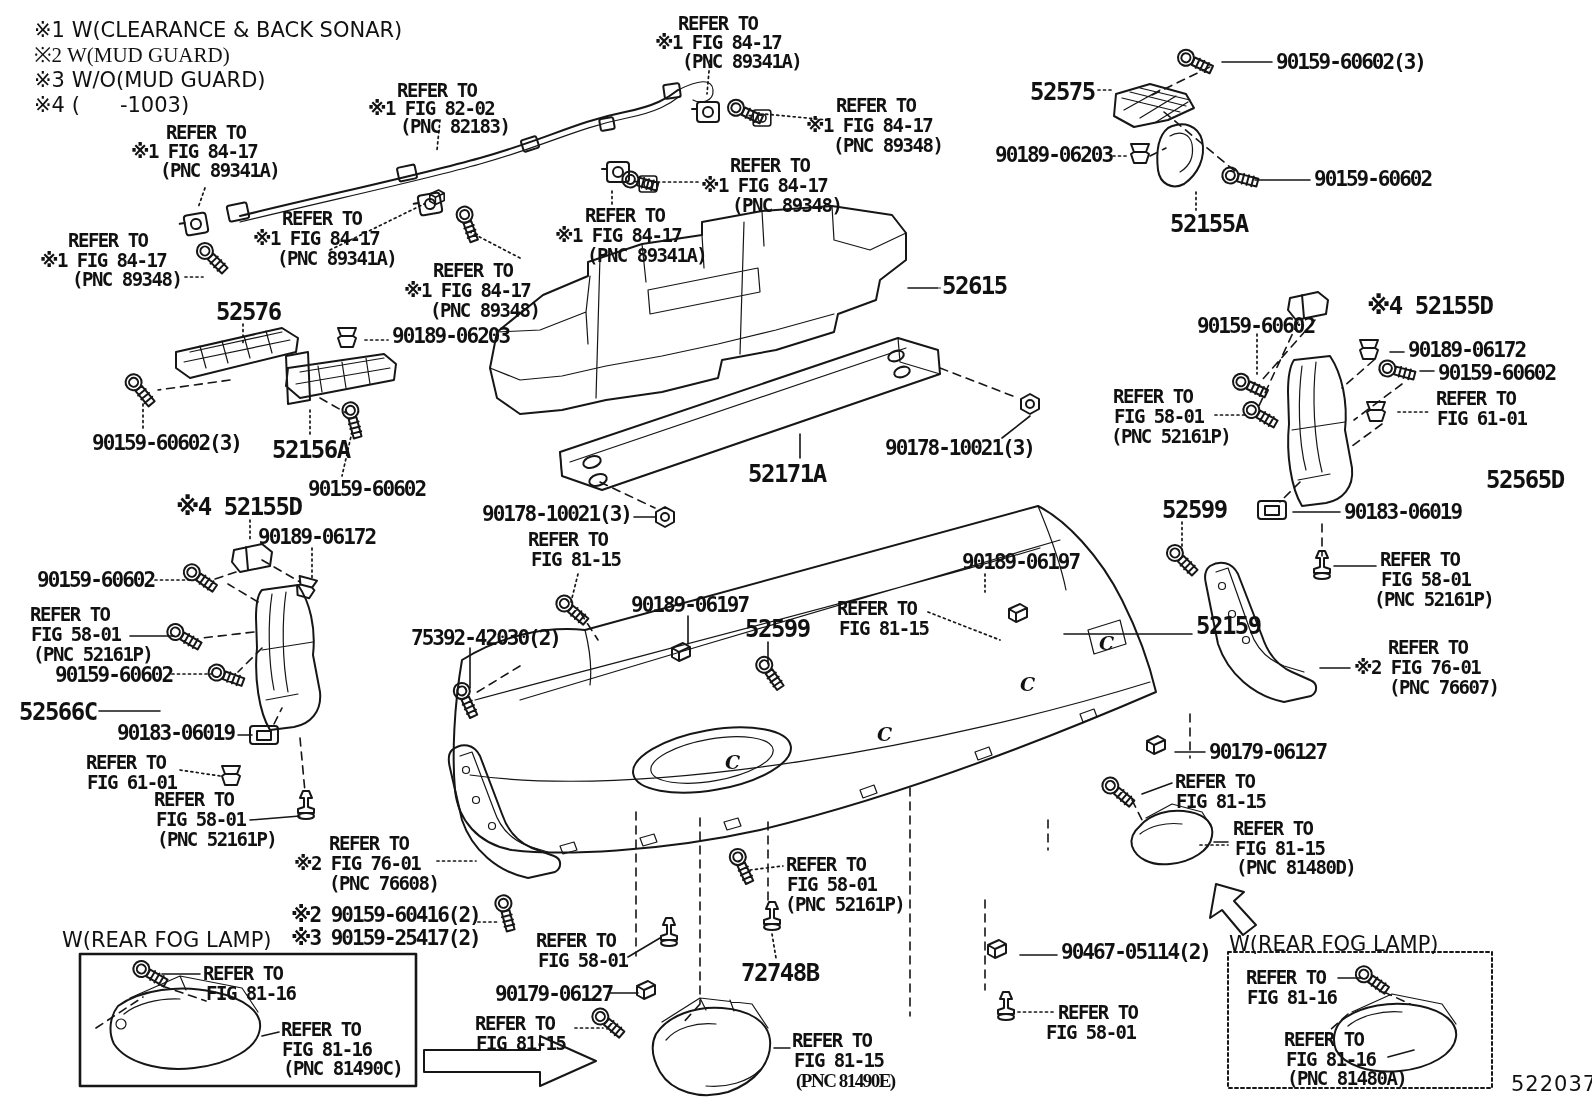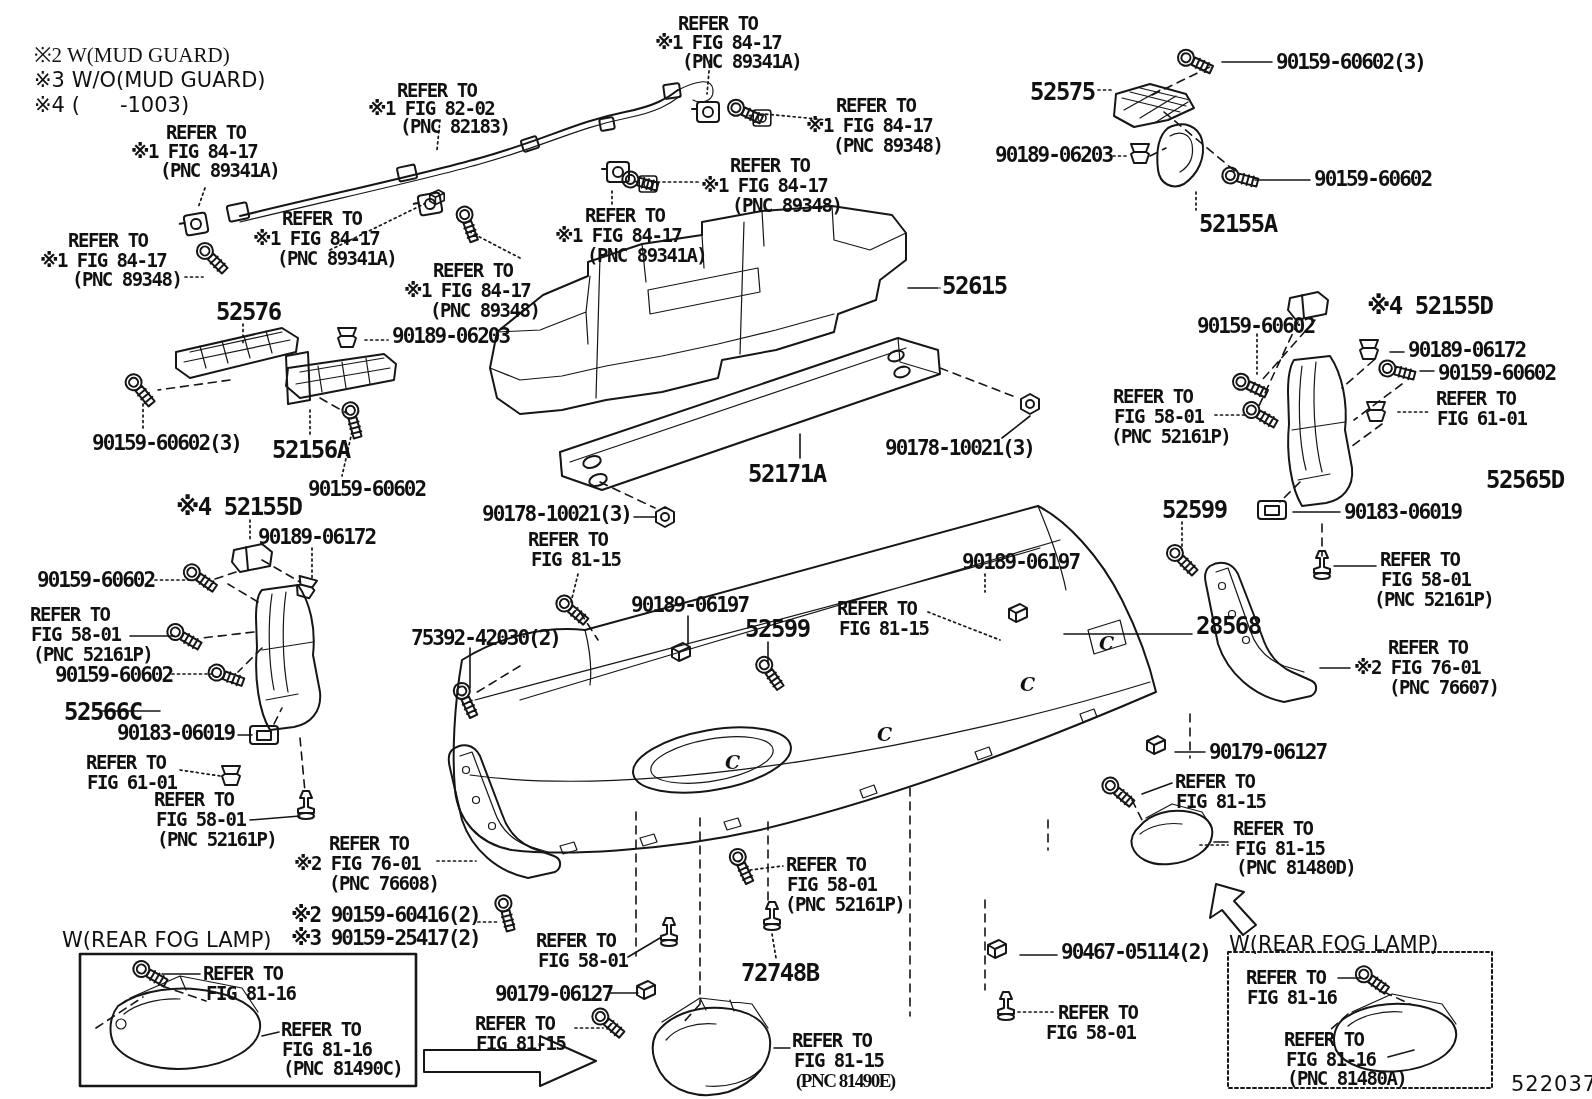--- a/index.html
+++ b/index.html
@@ -251,20 +251,21 @@
     M230,380 L158,390 M320,398 L348,414
     M262,560 L300,582 M236,572 L212,580
     M258,602 L228,584 M254,632 L202,638 M262,648 L238,672 M300,738 L305,792 M274,724 L282,708
     M1300,482 L1280,502 M1322,524 V556 M1374,360 L1342,388 M1402,384 L1354,420 M1382,424 L1352,446
     M636,812 V956 M700,818 V1004 M768,822 V906 M910,788 V1016 M985,900 V990
     M700,1004 L682,1024 M520,666 L474,694 M580,612 L598,640
     M1132,800 L1142,820 M1190,714 V758 M1048,820 V850"></path>
 </svg>
 
 <div id="labels">
+      <div class="lbl lbl-legend" style="left: 34px; top: 20px;">※1 W(CLEARANCE &amp; BACK SONAR)</div>
       <div class="lbl lbl-legend" style="left: 34px; top: 45px; font-family: Liberation Serif, serif;">※2 W(MUD GUARD)</div>
       <div class="lbl lbl-legend" style="left: 34px; top: 70px;">※3 W/O(MUD GUARD)</div>
       <div class="lbl lbl-legend" style="left: 34px; top: 95px;">※4 (      -1003)</div>
       <div class="lbl lbl-ref" style="left: 678px; top: 14px;">REFER TO</div>
       <div class="lbl lbl-ref" style="left: 655px; top: 33px;">※1 FIG 84-17</div>
       <div class="lbl lbl-ref" style="left: 682px; top: 52px;">(PNC 89341A)</div>
       <div class="lbl lbl-ref" style="left: 397px; top: 81px;">REFER TO</div>
       <div class="lbl lbl-ref" style="left: 368px; top: 99px;">※1 FIG 82-02</div>
       <div class="lbl lbl-ref" style="left: 400px; top: 117px;">(PNC 82183)</div>
       <div class="lbl lbl-ref" style="left: 836px; top: 96px;">REFER TO</div>
@@ -285,40 +286,40 @@
       <div class="lbl lbl-ref" style="left: 282px; top: 209px;">REFER TO</div>
       <div class="lbl lbl-ref" style="left: 253px; top: 229px;">※1 FIG 84-17</div>
       <div class="lbl lbl-ref" style="left: 277px; top: 249px;">(PNC 89341A)</div>
       <div class="lbl lbl-ref" style="left: 433px; top: 261px;">REFER TO</div>
       <div class="lbl lbl-ref" style="left: 404px; top: 281px;">※1 FIG 84-17</div>
       <div class="lbl lbl-ref" style="left: 430px; top: 301px;">(PNC 89348)</div>
       <div class="lbl lbl-big" style="left: 1030px; top: 80px;">52575</div>
       <div class="lbl lbl-pn" style="left: 1276px; top: 52px;">90159-60602(3)</div>
       <div class="lbl lbl-pn" style="left: 995px; top: 145px;">90189-06203</div>
       <div class="lbl lbl-pn" style="left: 1314px; top: 169px;">90159-60602</div>
-      <div class="lbl lbl-big" style="left: 1199px; top: 212px;">52155A</div>
+      <div class="lbl lbl-big" style="left: 1170px; top: 212px;">52155A</div>
       <div class="lbl lbl-big" style="left: 942px; top: 274px;">52615</div>
       <div class="lbl lbl-big" style="left: 748px; top: 462px;">52171A</div>
       <div class="lbl lbl-pn" style="left: 885px; top: 438px;">90178-10021(3)</div>
       <div class="lbl lbl-pn" style="left: 482px; top: 504px;">90178-10021(3)</div>
       <div class="lbl lbl-ref" style="left: 528px; top: 530px;">REFER TO</div>
       <div class="lbl lbl-ref" style="left: 531px; top: 550px;">FIG 81-15</div>
       <div class="lbl lbl-big" style="left: 216px; top: 300px;">52576</div>
       <div class="lbl lbl-pn" style="left: 392px; top: 326px;">90189-06203</div>
       <div class="lbl lbl-pn" style="left: 92px; top: 433px;">90159-60602(3)</div>
       <div class="lbl lbl-big" style="left: 272px; top: 438px;">52156A</div>
       <div class="lbl lbl-pn" style="left: 308px; top: 479px;">90159-60602</div>
       <div class="lbl lbl-big" style="left: 176px; top: 495px;">※4 52155D</div>
       <div class="lbl lbl-pn" style="left: 258px; top: 527px;">90189-06172</div>
       <div class="lbl lbl-pn" style="left: 37px; top: 570px;">90159-60602</div>
       <div class="lbl lbl-ref" style="left: 30px; top: 605px;">REFER TO</div>
       <div class="lbl lbl-ref" style="left: 31px; top: 625px;">FIG 58-01</div>
       <div class="lbl lbl-ref" style="left: 33px; top: 645px;">(PNC 52161P)</div>
       <div class="lbl lbl-pn" style="left: 55px; top: 665px;">90159-60602</div>
-      <div class="lbl lbl-big" style="left: 19px; top: 700px; margin-left: 45px;">52566C</div>
+      <div class="lbl lbl-big" style="left: 19px; top: 700px;">52566C</div>
       <div class="lbl lbl-pn" style="left: 117px; top: 723px;">90183-06019</div>
       <div class="lbl lbl-ref" style="left: 86px; top: 753px;">REFER TO</div>
       <div class="lbl lbl-ref" style="left: 87px; top: 773px;">FIG 61-01</div>
       <div class="lbl lbl-ref" style="left: 154px; top: 790px;">REFER TO</div>
       <div class="lbl lbl-ref" style="left: 156px; top: 810px;">FIG 58-01</div>
       <div class="lbl lbl-ref" style="left: 157px; top: 830px;">(PNC 52161P)</div>
       <div class="lbl lbl-ref" style="left: 329px; top: 834px;">REFER TO</div>
       <div class="lbl lbl-ref" style="left: 294px; top: 854px;">※2 FIG 76-01</div>
       <div class="lbl lbl-ref" style="left: 329px; top: 874px; text-align: right;">(PNC 76608)</div>
       <div class="lbl lbl-pn" style="left: 291px; top: 905px;">※2 90159-60416(2)</div>
@@ -337,21 +338,21 @@
       <div class="lbl lbl-ref" style="left: 1111px; top: 427px;">(PNC 52161P)</div>
       <div class="lbl lbl-ref" style="left: 1436px; top: 389px;">REFER TO</div>
       <div class="lbl lbl-ref" style="left: 1437px; top: 409px;">FIG 61-01</div>
       <div class="lbl lbl-big" style="left: 1486px; top: 468px;">52565D</div>
       <div class="lbl lbl-pn" style="left: 1344px; top: 502px;">90183-06019</div>
       <div class="lbl lbl-ref" style="left: 1380px; top: 550px;">REFER TO</div>
       <div class="lbl lbl-ref" style="left: 1381px; top: 570px;">FIG 58-01</div>
       <div class="lbl lbl-ref" style="left: 1374px; top: 590px;">(PNC 52161P)</div>
       <div class="lbl lbl-pn" style="left: 962px; top: 552px;">90189-06197</div>
       <div class="lbl lbl-big" style="left: 1162px; top: 498px;">52599</div>
-      <div class="lbl lbl-big" style="left: 1196px; top: 614px;">28568</div>
+      <div class="lbl lbl-big" style="left: 1196px; top: 614px;">52159</div>
       <div class="lbl lbl-ref" style="left: 1388px; top: 638px;">REFER TO</div>
       <div class="lbl lbl-ref" style="left: 1354px; top: 658px;">※2 FIG 76-01</div>
       <div class="lbl lbl-ref" style="left: 1389px; top: 678px;">(PNC 76607)</div>
       <div class="lbl lbl-pn" style="left: 1209px; top: 742px;">90179-06127</div>
       <div class="lbl lbl-ref" style="left: 1175px; top: 772px;">REFER TO</div>
       <div class="lbl lbl-ref" style="left: 1176px; top: 792px;">FIG 81-15</div>
       <div class="lbl lbl-ref" style="left: 1233px; top: 819px;">REFER TO</div>
       <div class="lbl lbl-ref" style="left: 1235px; top: 839px;">FIG 81-15</div>
       <div class="lbl lbl-ref" style="left: 1236px; top: 858px;">(PNC 81480D)</div>
       <div class="lbl lbl-ref" style="left: 536px; top: 931px;">REFER TO</div>

